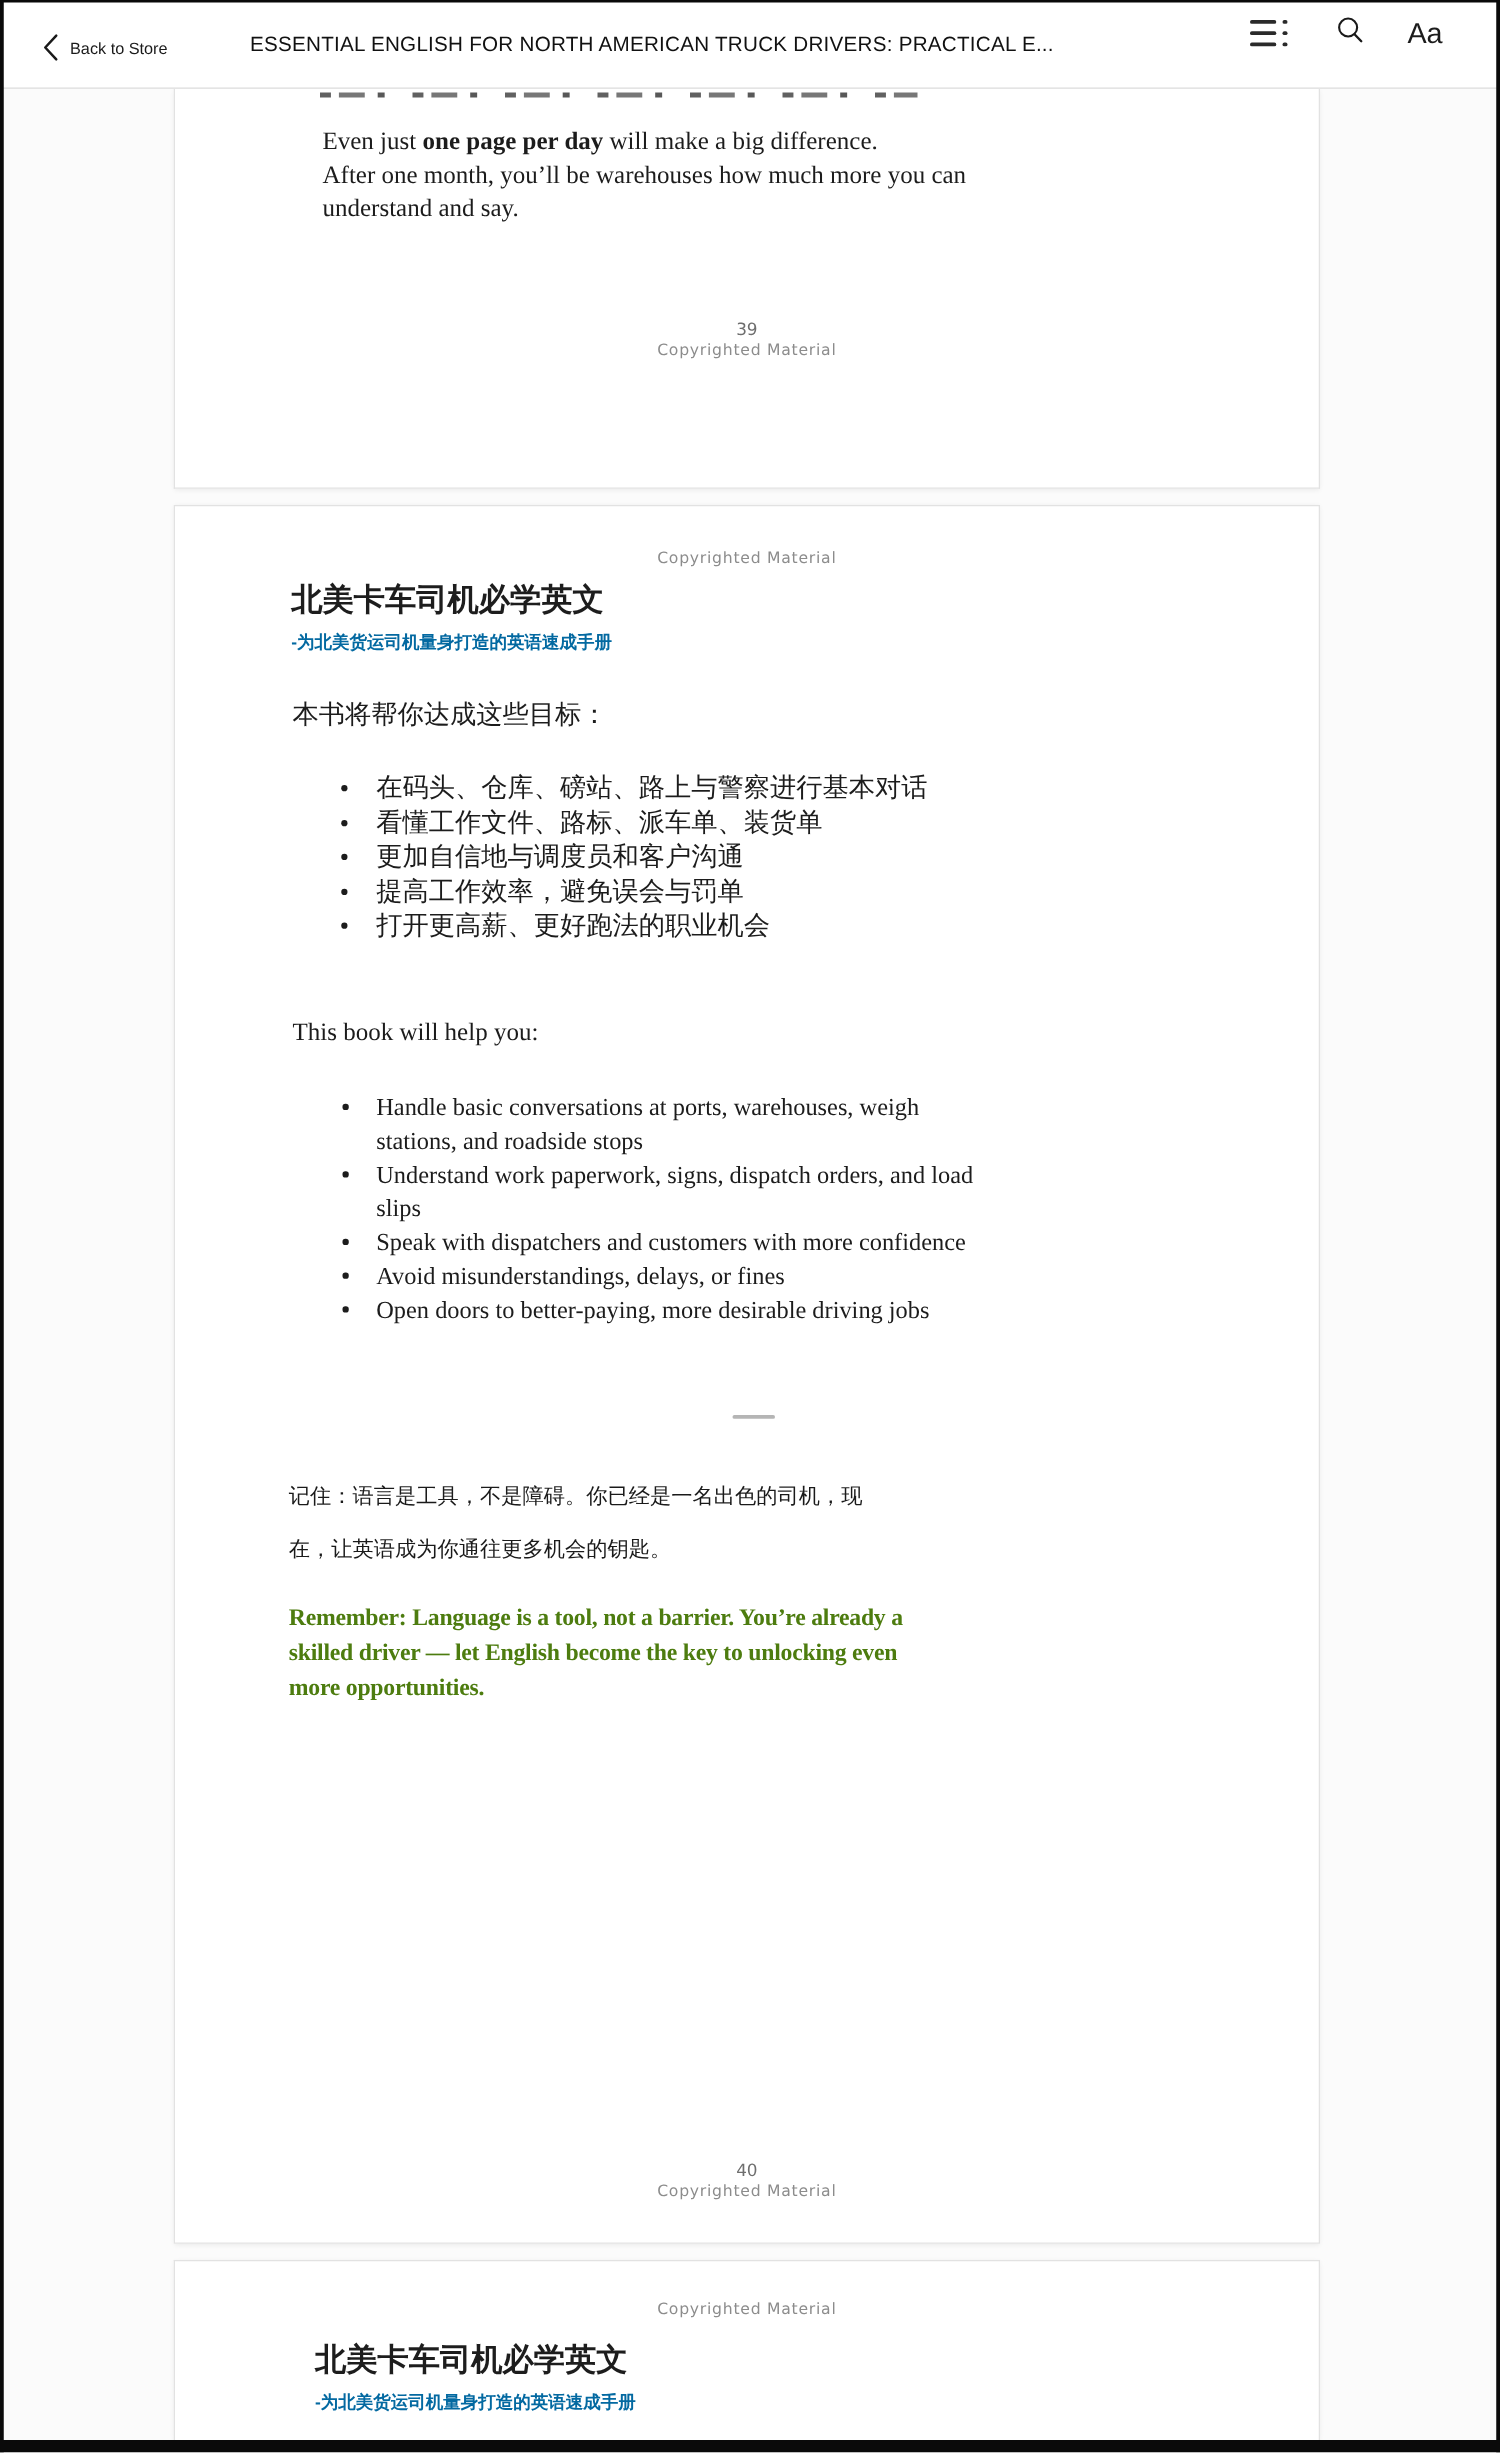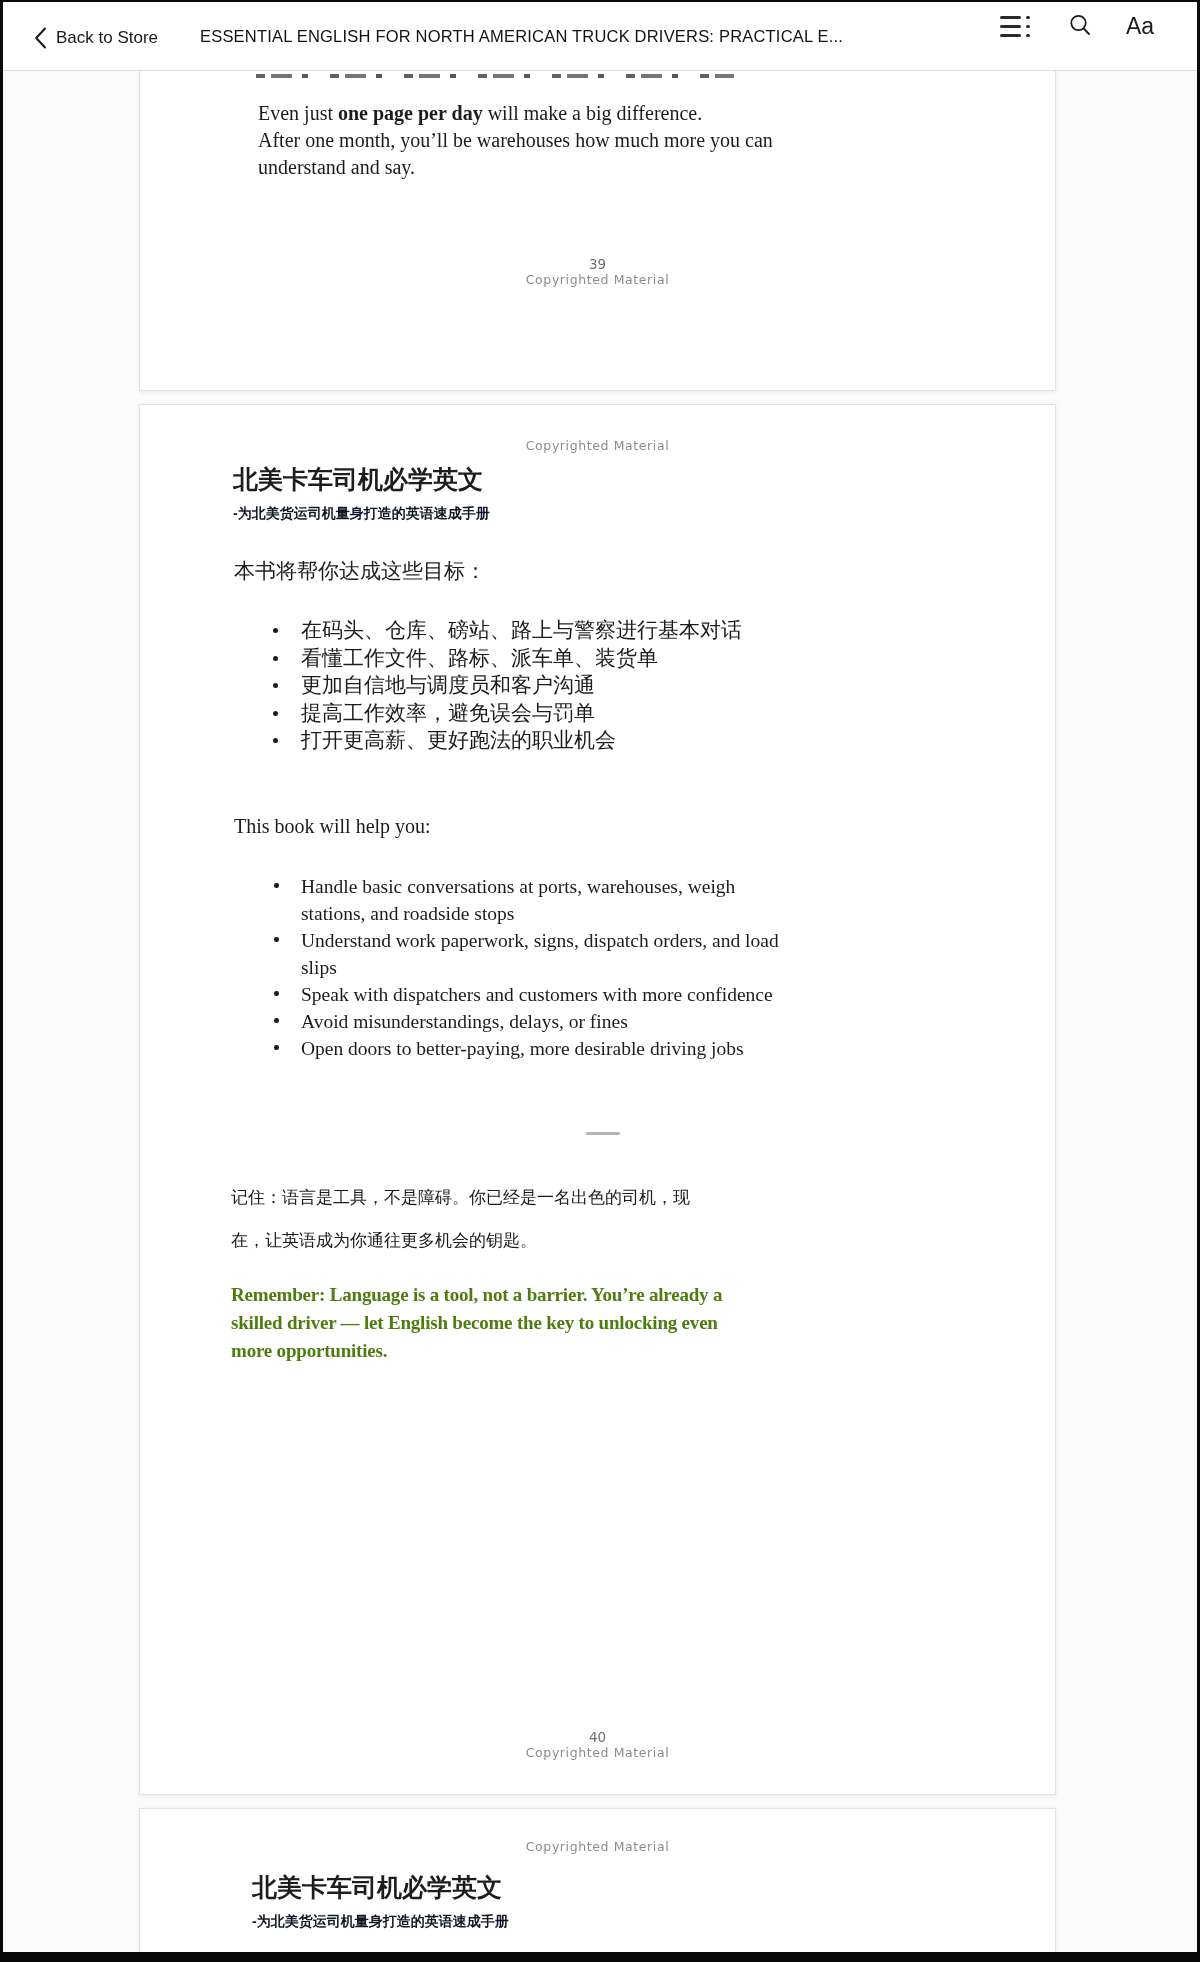--- a/index.html
+++ b/index.html
@@ -12,21 +12,21 @@
   .edge.left { left:0; top:0; width:3px; height:1962px; }
   .edge.right { right:0; top:0; width:3px; height:1962px; }
   .edge.bottom { left:0; top:1952px; width:1200px; height:10px; }
 
   
   .toolbar { position:absolute; left:0; top:2px; width:1200px; height:69px;
              background:#ffffff; border-bottom:1px solid #dcdcdc; z-index:10; }
   .back-btn { position:absolute; left:34px; top:22px; height:28px; display:flex;
               align-items:center; gap:9px; cursor:pointer; }
   .back-btn svg { display:block; }
-  .back-label { font-size:17px; color:#1a1a1a; }
+  .back-label { font-size:13px; color:#1a1a1a; }
   .book-title { position:absolute; left:200px; top:25px; width:780px; font-size:16.5px;
                 color:#111; letter-spacing:0.2px; white-space:nowrap; overflow:hidden; }
   .tb-icon { position:absolute; top:0; height:49px; display:flex; align-items:center;
              justify-content:center; cursor:pointer; }
   .toc-icon { left:996px; width:38px; }
   .toc-rows { display:flex; flex-direction:column; gap:6px; }
   .toc-row { display:flex; align-items:center; gap:5px; }
   .toc-line { width:21px; height:2.4px; background:#2a2a2a; border-radius:2px; }
   .toc-dot { width:3.2px; height:3.2px; background:#2a2a2a; border-radius:50%; }
   .search-btn { left:1062px; width:36px; }
@@ -55,21 +55,21 @@
   .pf-copy { font-family:"DejaVu Sans", sans-serif; font-size:12.5px; color:#8c8c8c;
              letter-spacing:0.6px; }
 
   
   .copy-top { position:absolute; left:0; width:100%; text-align:center;
               font-family:"DejaVu Sans", sans-serif; font-size:12.5px; color:#8c8c8c;
               letter-spacing:0.6px; }
   .cn-heading { position:absolute; left:93px; font-size:25px; font-weight:700;
                 color:#1d1d1d; font-family:"Liberation Sans", sans-serif; }
   .cn-subtitle { position:absolute; left:93px; font-size:14px; font-weight:700;
-                 color:#0f172a; font-family:"Liberation Sans", sans-serif; }
+                 color:#0369a1; font-family:"Liberation Sans", sans-serif; }
 
   .goals-intro { position:absolute; left:94px; top:152px; font-size:21px; }
   .cn-list { position:absolute; left:0; top:212px; width:926px; }
   .cn-li { position:relative; height:27.5px; }
   .cn-li .dot { position:absolute; left:133px; top:11px; width:5px; height:5px;
                 background:#1c1c1c; border-radius:50%; }
   .cn-li .li-text { position:absolute; left:161px; top:0; font-size:21px; line-height:27.5px; }
 
   .help-intro { position:absolute; left:94px; top:410px; font-size:20px; }
   .en-list { position:absolute; left:0; top:468px; width:926px; }

